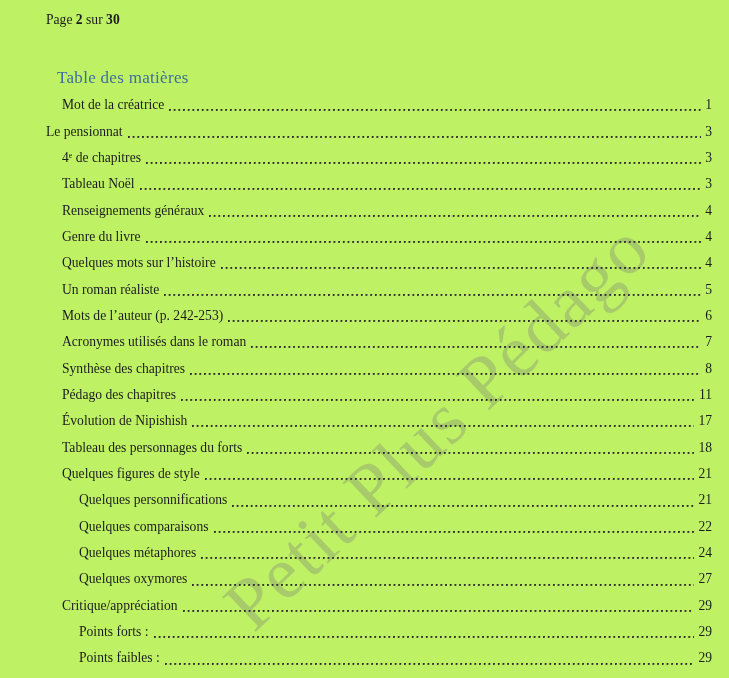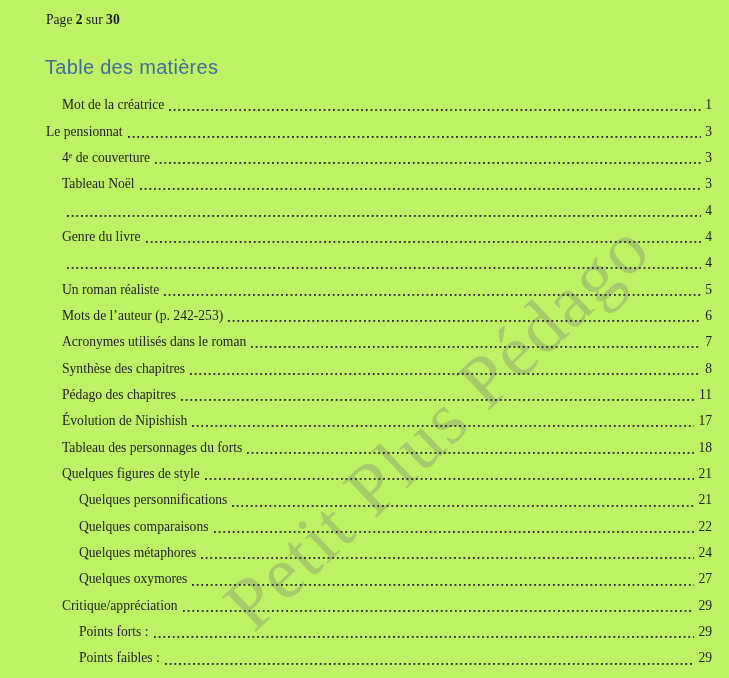--- a/index.html
+++ b/index.html
@@ -35,25 +35,25 @@
     top: 12px;
     font-size: 13.6px;
     z-index: 1;
   }
   .page-header b { font-weight: bold; }
 
   .toc-title {
     position: absolute;
     left: 45px;
     top: 56px;
-    margin: 0;
-    font-size: 20px;
+    margin: 12px;
+    font-size: 17px;
     font-weight: normal;
     letter-spacing: 0.3px;
-    font-family: Liberation Sans, sans-serif;
+    font-family: Liberation Serif, serif;
     z-index: 1;
   }
 
   .toc-list {
     position: absolute;
     left: 46px;
     right: 17px;
     top: 92px;
     z-index: 1;
   }
@@ -112,39 +112,41 @@
         <span class="toc-label">Mot de la créatrice</span>
         <span class="leader"></span>
         <span class="toc-page">1</span>
       </div>
       <div class="toc-row lvl0">
         <span class="toc-label">Le pensionnat</span>
         <span class="leader"></span>
         <span class="toc-page">3</span>
       </div>
       <div class="toc-row lvl1">
-        <span class="toc-label">4ᵉ de couverture</span>
+        <span class="toc-label">4ᵉ de chapitres</span>
         <span class="leader"></span>
         <span class="toc-page">3</span>
       </div>
       <div class="toc-row lvl1">
         <span class="toc-label">Tableau Noël</span>
         <span class="leader"></span>
         <span class="toc-page">3</span>
       </div>
       <div class="toc-row lvl1">
+        <span class="toc-label">Renseignements généraux</span>
         <span class="leader"></span>
         <span class="toc-page">4</span>
       </div>
       <div class="toc-row lvl1">
         <span class="toc-label">Genre du livre</span>
         <span class="leader"></span>
         <span class="toc-page">4</span>
       </div>
       <div class="toc-row lvl1">
+        <span class="toc-label">Quelques mots sur l’histoire</span>
         <span class="leader"></span>
         <span class="toc-page">4</span>
       </div>
       <div class="toc-row lvl1">
         <span class="toc-label">Un roman réaliste</span>
         <span class="leader"></span>
         <span class="toc-page">5</span>
       </div>
       <div class="toc-row lvl1">
         <span class="toc-label">Mots de l’auteur (p. 242-253)</span>

